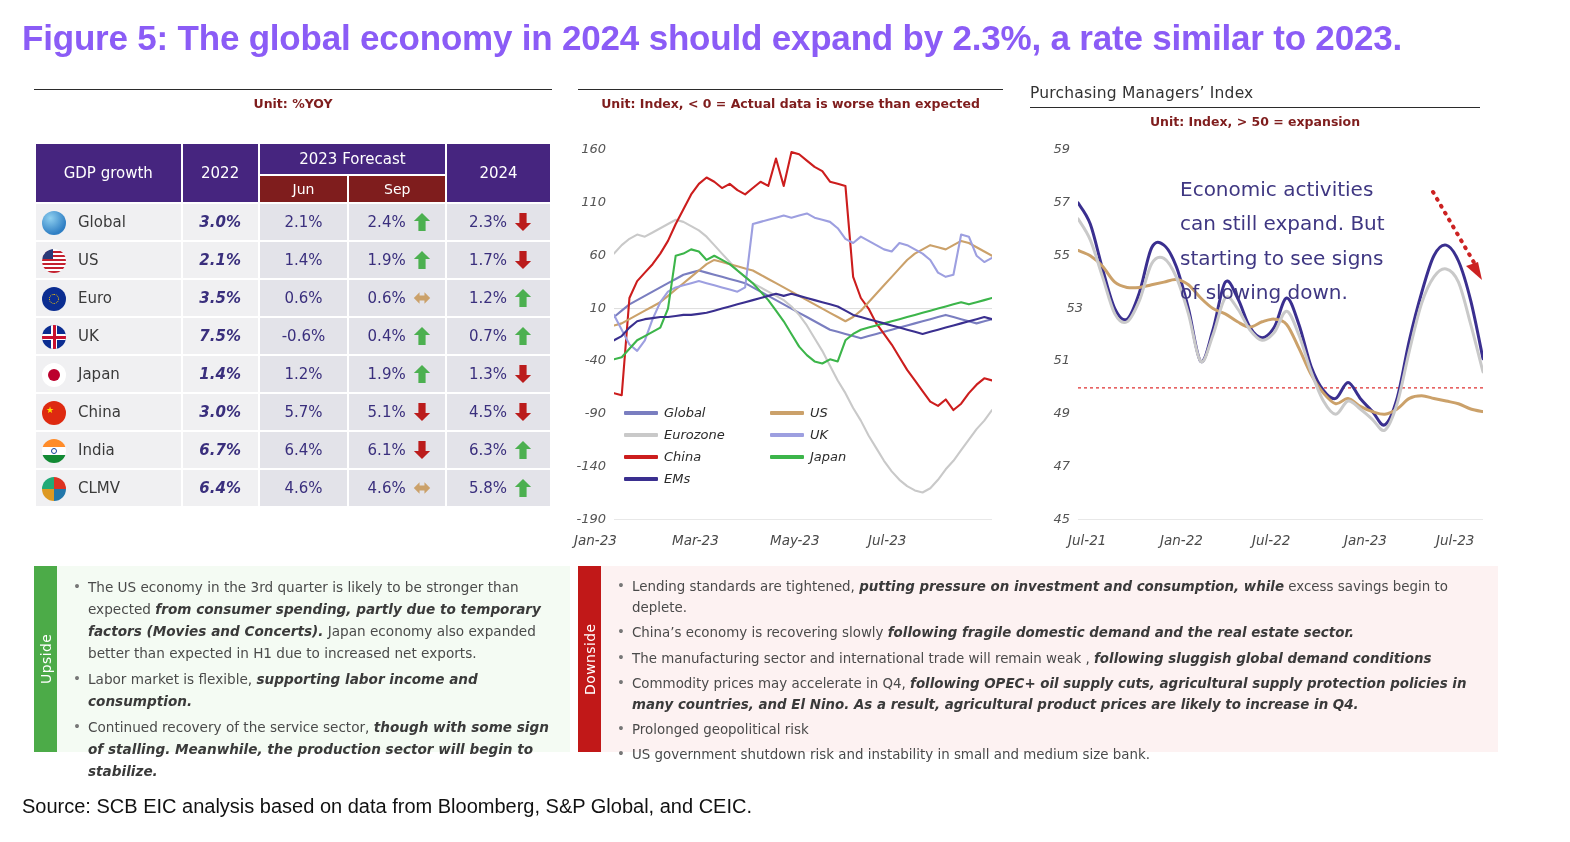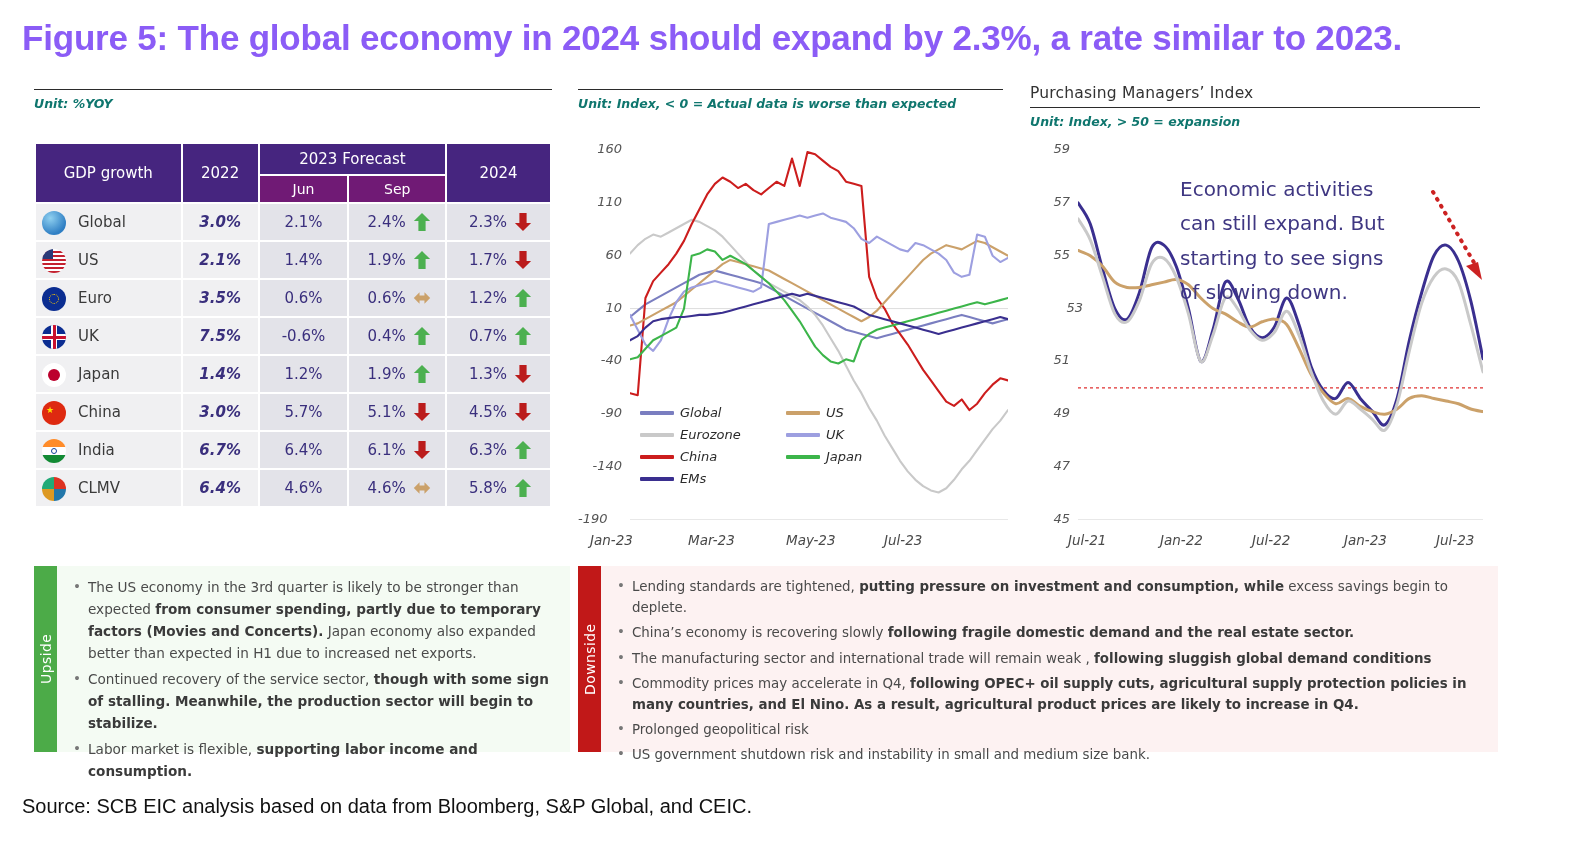--- a/index.html
+++ b/index.html
@@ -22,35 +22,35 @@
   .panel-head .ph-title {
     font-family: "DejaVu Sans", sans-serif;
     font-size: 15.5px; color: #333333; letter-spacing: .2px;
     white-space: nowrap;
   }
   .panel-head .ph-rule {
     border-bottom: 1.6px solid #2b2b2b;
     margin-top: 5px;
   }
   .panel-head .ph-unit {
-    font-size: 12.5px; font-style: italic; font-weight: bold;
-    color: #0f766e; margin-top: 6px; white-space: nowrap;
+    font-size: 12.5px; font-weight: bold;
+    color: #7f1d1d; margin-top: 6px; white-space: nowrap; text-align: center;
   }
 
   
   .gtable {
     position: absolute; left: 34px; top: 142px;
     width: 518px; border-collapse: separate; border-spacing: 2px;
     font-family: "DejaVu Sans", sans-serif;
   }
   .gtable th {
     background: #46257f; color: #ffffff; font-weight: normal;
     font-size: 15px; text-align: center; padding: 6px 2px;
   }
-  .gtable th.sub { background: #701a75; font-size: 14px; padding: 5px 2px; }
+  .gtable th.sub { background: #7f1d1d; font-size: 14px; padding: 5px 2px; }
   .gtable td {
     background: #f0f0f2; color: #3a2f7d; font-size: 15px;
     padding: 6px 8px; text-align: center; height: 34px;
   }
   .gtable td.name {
     text-align: left; color: #3a3a3a; font-size: 15px;
     padding-left: 6px; white-space: nowrap;
   }
   .gtable td.y2022 { font-style: italic; font-weight: bold; color: #3a2f7d; }
   .gtable td.shade { background: #e3e3e9; }
@@ -98,21 +98,21 @@
   .risk-body ul { list-style: none; }
   .risk-body li {
     position: relative; padding-left: 17px; margin-bottom: 4px;
     color: #4a4a4a;
   }
   .risk-body li:before {
     content: "•"; position: absolute; left: 2px; top: -1px; color: #777;
   }
   .up .risk-body li { font-size: 13.6px; line-height: 1.62; }
   .dn .risk-body li { font-size: 13.4px; line-height: 1.58; }
-  .risk-body b { font-weight: bold; color: #3a3a3a; }
+  .risk-body b { font-style: italic; font-weight: bold; color: #3a3a3a; }
 
   .source {
     position: absolute; left: 22px; top: 795px;
     font-family: "Liberation Sans", sans-serif;
     font-size: 20px; color: #111;
   }
 </style>
 </head>
 <body>
 
@@ -361,30 +361,30 @@
         </td>
       </tr>
     </tbody>
 </table>
 
 <div class="panel-head" style="left:578px; top:84px; width:425px;">
   <div class="ph-rule"></div>
   <div class="ph-unit">Unit: Index, &lt; 0 = Actual data is worse than expected</div>
 </div>
 
-<div class="chart-box" style="left:578px; top:150px; width:430px; height:400px;">
+<div class="chart-box" style="left:562px; top:150px; width:430px; height:400px;">
   <div id="citi-yticks">
       <div class="axis-lab" style="left: 0px; width: 44px; text-align: right; top: -9px;">160</div>
       <div class="axis-lab" style="left: 0px; width: 44px; text-align: right; top: 43.8571px;">110</div>
       <div class="axis-lab" style="left: 0px; width: 44px; text-align: right; top: 96.7143px;">60</div>
       <div class="axis-lab" style="left: 0px; width: 44px; text-align: right; top: 149.571px;">10</div>
       <div class="axis-lab" style="left: 0px; width: 44px; text-align: right; top: 202.429px;">-40</div>
       <div class="axis-lab" style="left: 0px; width: 44px; text-align: right; top: 255.286px;">-90</div>
       <div class="axis-lab" style="left: 0px; width: 44px; text-align: right; top: 308.143px;">-140</div>
-      <div class="axis-lab" style="left: 0px; width: 44px; text-align: left; top: 361px;">-190</div>
+      <div class="axis-lab" style="left: 0px; width: 44px; text-align: right; top: 361px;">-190</div>
     </div>
   <svg id="citi-svg" style="position:absolute; left:52px; top:0px;" width="378" height="370">
       <line x1="0" x2="378" y1="158.57142857142858" y2="158.57142857142858" stroke="#dddddd" stroke-width="1"></line>
       <line x1="0" x2="378" y1="370" y2="370" stroke="#d0d0d0" stroke-width="1"></line>
       <path d="M0,167.0285714285714 L7.714285714285714,160.68571428571428 L15.428571428571429,154.34285714285716 L23.142857142857142,150.1142857142857 L30.857142857142858,145.88571428571427 L38.57142857142857,141.65714285714287 L46.285714285714285,137.42857142857144 L54,133.2 L61.714285714285715,128.97142857142856 L69.42857142857143,124.74285714285716 L77.14285714285714,122.62857142857143 L84.85714285714286,120.51428571428573 L92.57142857142857,122.62857142857143 L100.28571428571429,124.74285714285716 L108,126.85714285714286 L115.71428571428572,128.97142857142856 L123.42857142857143,131.0857142857143 L131.14285714285714,133.2 L138.85714285714286,137.42857142857144 L146.57142857142858,141.65714285714287 L154.28571428571428,145.88571428571427 L162,150.1142857142857 L169.71428571428572,154.34285714285716 L177.42857142857144,158.57142857142858 L185.14285714285714,162.79999999999998 L192.85714285714286,167.0285714285714 L200.57142857142858,171.25714285714287 L208.28571428571428,175.4857142857143 L216,179.71428571428572 L223.71428571428572,181.82857142857142 L231.42857142857144,183.94285714285712 L239.14285714285714,186.05714285714285 L246.85714285714286,188.17142857142858 L254.57142857142858,186.05714285714285 L262.2857142857143,183.94285714285712 L270,181.82857142857142 L277.7142857142857,179.71428571428572 L285.42857142857144,177.6 L293.14285714285717,175.4857142857143 L300.8571428571429,173.37142857142857 L308.57142857142856,171.25714285714287 L316.2857142857143,169.14285714285717 L324,167.0285714285714 L331.7142857142857,164.9142857142857 L339.42857142857144,167.0285714285714 L347.14285714285717,169.14285714285717 L354.8571428571429,171.25714285714287 L362.57142857142856,173.37142857142857 L370.2857142857143,171.25714285714287 L378,169.14285714285717" fill="none" stroke="#7a7ec0" stroke-width="2.1" stroke-linejoin="round" stroke-linecap="round"></path>
       <path d="M0,103.60000000000002 L7.714285714285714,95.14285714285711 L15.428571428571429,88.80000000000001 L23.142857142857142,84.57142857142856 L30.857142857142858,86.68571428571431 L38.57142857142857,82.45714285714286 L46.285714285714285,78.2285714285714 L54,74 L61.714285714285715,69.7714285714286 L69.42857142857143,71.8857142857143 L77.14285714285714,76.1142857142857 L84.85714285714286,80.34285714285716 L92.57142857142857,86.68571428571431 L100.28571428571429,95.14285714285711 L108,103.60000000000002 L115.71428571428572,112.05714285714282 L123.42857142857143,120.51428571428573 L131.14285714285714,126.85714285714286 L138.85714285714286,133.2 L146.57142857142858,137.42857142857144 L154.28571428571428,141.65714285714287 L162,145.88571428571427 L169.71428571428572,150.1142857142857 L177.42857142857144,156.45714285714286 L185.14285714285714,164.9142857142857 L192.85714285714286,175.4857142857143 L200.57142857142858,188.17142857142858 L208.28571428571428,200.85714285714286 L216,215.65714285714284 L223.71428571428572,230.45714285714286 L231.42857142857144,243.14285714285714 L239.14285714285714,257.9428571428571 L246.85714285714286,270.62857142857143 L254.57142857142858,285.42857142857144 L262.2857142857143,298.1142857142857 L270,310.8 L277.7142857142857,321.37142857142857 L285.42857142857144,329.8285714285714 L293.14285714285717,336.1714285714286 L300.8571428571429,340.4 L308.57142857142856,342.51428571428573 L316.2857142857143,338.2857142857143 L324,329.8285714285714 L331.7142857142857,319.25714285714287 L339.42857142857144,310.8 L347.14285714285717,300.2285714285714 L354.8571428571429,289.65714285714284 L362.57142857142856,279.0857142857143 L370.2857142857143,270.62857142857143 L378,260.0571428571428" fill="none" stroke="#c9c9c9" stroke-width="2.1" stroke-linejoin="round" stroke-linecap="round"></path>
       <path d="M0,243.14285714285714 L7.714285714285714,245.25714285714287 L15.428571428571429,148 L23.142857142857142,131.0857142857143 L30.857142857142858,122.62857142857143 L38.57142857142857,114.17142857142858 L46.285714285714285,103.60000000000002 L54,90.91428571428571 L61.714285714285715,74 L69.42857142857143,59.19999999999999 L77.14285714285714,44.39999999999998 L84.85714285714286,33.82857142857142 L92.57142857142857,27.485714285714266 L100.28571428571429,31.714285714285722 L108,38.05714285714288 L115.71428571428572,33.82857142857142 L123.42857142857143,40.17142857142858 L131.14285714285714,44.39999999999998 L138.85714285714286,38.05714285714288 L146.57142857142858,31.714285714285722 L154.28571428571428,35.94285714285718 L162,8.457142857142856 L169.71428571428572,35.94285714285718 L177.42857142857144,2.1142857142856997 L185.14285714285714,4.228571428571456 L192.85714285714286,10.571428571428555 L200.57142857142858,16.91428571428571 L208.28571428571428,21.142857142857167 L216,31.714285714285722 L223.71428571428572,33.82857142857142 L231.42857142857144,35.94285714285718 L239.14285714285714,126.85714285714286 L246.85714285714286,148 L254.57142857142858,158.57142857142858 L262.2857142857143,173.37142857142857 L270,183.94285714285712 L277.7142857142857,194.5142857142857 L285.42857142857144,207.2 L293.14285714285717,219.8857142857143 L300.8571428571429,230.45714285714286 L308.57142857142856,241.0285714285714 L316.2857142857143,251.6 L324,255.82857142857142 L331.7142857142857,249.48571428571427 L339.42857142857144,260.0571428571428 L347.14285714285717,253.71428571428572 L354.8571428571429,243.14285714285714 L362.57142857142856,234.68571428571428 L370.2857142857143,228.34285714285716 L378,230.45714285714286" fill="none" stroke="#cc1d1d" stroke-width="2.1" stroke-linejoin="round" stroke-linecap="round"></path>
       <path d="M0,175.4857142857143 L7.714285714285714,173.37142857142857 L15.428571428571429,169.14285714285717 L23.142857142857142,164.9142857142857 L30.857142857142858,160.68571428571428 L38.57142857142857,156.45714285714286 L46.285714285714285,152.22857142857146 L54,145.88571428571427 L61.714285714285715,139.54285714285714 L69.42857142857143,133.2 L77.14285714285714,126.85714285714286 L84.85714285714286,120.51428571428573 L92.57142857142857,114.17142857142858 L100.28571428571429,109.94285714285712 L108,112.05714285714282 L115.71428571428572,114.17142857142858 L123.42857142857143,116.28571428571428 L131.14285714285714,118.39999999999998 L138.85714285714286,120.51428571428573 L146.57142857142858,124.74285714285716 L154.28571428571428,128.97142857142856 L162,133.2 L169.71428571428572,137.42857142857144 L177.42857142857144,141.65714285714287 L185.14285714285714,145.88571428571427 L192.85714285714286,150.1142857142857 L200.57142857142858,154.34285714285716 L208.28571428571428,158.57142857142858 L216,162.79999999999998 L223.71428571428572,167.0285714285714 L231.42857142857144,171.25714285714287 L239.14285714285714,167.0285714285714 L246.85714285714286,160.68571428571428 L254.57142857142858,152.22857142857146 L262.2857142857143,143.77142857142857 L270,135.31428571428575 L277.7142857142857,126.85714285714286 L285.42857142857144,118.39999999999998 L293.14285714285717,109.94285714285712 L300.8571428571429,103.60000000000002 L308.57142857142856,99.37142857142857 L316.2857142857143,95.14285714285711 L324,97.25714285714287 L331.7142857142857,99.37142857142857 L339.42857142857144,95.14285714285711 L347.14285714285717,90.91428571428571 L354.8571428571429,93.02857142857141 L362.57142857142856,97.25714285714287 L370.2857142857143,101.48571428571427 L378,105.71428571428572" fill="none" stroke="#cba16a" stroke-width="2.1" stroke-linejoin="round" stroke-linecap="round"></path>
       <path d="M0,164.9142857142857 L7.714285714285714,179.71428571428572 L15.428571428571429,194.5142857142857 L23.142857142857142,200.85714285714286 L30.857142857142858,190.28571428571428 L38.57142857142857,169.14285714285717 L46.285714285714285,152.22857142857146 L54,141.65714285714287 L61.714285714285715,137.42857142857144 L69.42857142857143,135.31428571428575 L77.14285714285714,133.2 L84.85714285714286,131.0857142857143 L92.57142857142857,133.2 L100.28571428571429,135.31428571428575 L108,137.42857142857144 L115.71428571428572,139.54285714285714 L123.42857142857143,141.65714285714287 L131.14285714285714,137.42857142857144 L138.85714285714286,74 L146.57142857142858,71.8857142857143 L154.28571428571428,69.7714285714286 L162,67.65714285714284 L169.71428571428572,65.54285714285714 L177.42857142857144,67.65714285714284 L185.14285714285714,65.54285714285714 L192.85714285714286,63.42857142857139 L200.57142857142858,67.65714285714284 L208.28571428571428,69.7714285714286 L216,71.8857142857143 L223.71428571428572,78.2285714285714 L231.42857142857144,88.80000000000001 L239.14285714285714,93.02857142857141 L246.85714285714286,86.68571428571431 L254.57142857142858,90.91428571428571 L262.2857142857143,95.14285714285711 L270,99.37142857142857 L277.7142857142857,101.48571428571427 L285.42857142857144,93.02857142857141 L293.14285714285717,95.14285714285711 L300.8571428571429,99.37142857142857 L308.57142857142856,103.60000000000002 L316.2857142857143,109.94285714285712 L324,122.62857142857143 L331.7142857142857,126.85714285714286 L339.42857142857144,124.74285714285716 L347.14285714285717,84.57142857142856 L354.8571428571429,86.68571428571431 L362.57142857142856,105.71428571428572 L370.2857142857143,112.05714285714282 L378,107.82857142857142" fill="none" stroke="#9d9fe0" stroke-width="2.1" stroke-linejoin="round" stroke-linecap="round"></path>
       <path d="M0,209.31428571428572 L7.714285714285714,207.2 L15.428571428571429,198.74285714285713 L23.142857142857142,190.28571428571428 L30.857142857142858,186.05714285714285 L38.57142857142857,181.82857142857142 L46.285714285714285,177.6 L54,158.57142857142858 L61.714285714285715,105.71428571428572 L69.42857142857143,103.60000000000002 L77.14285714285714,99.37142857142857 L84.85714285714286,101.48571428571427 L92.57142857142857,109.94285714285712 L100.28571428571429,105.71428571428572 L108,109.94285714285712 L115.71428571428572,114.17142857142858 L123.42857142857143,120.51428571428573 L131.14285714285714,126.85714285714286 L138.85714285714286,133.2 L146.57142857142858,141.65714285714287 L154.28571428571428,150.1142857142857 L162,160.68571428571428 L169.71428571428572,171.25714285714287 L177.42857142857144,183.94285714285712 L185.14285714285714,196.62857142857143 L192.85714285714286,205.0857142857143 L200.57142857142858,211.42857142857144 L208.28571428571428,213.54285714285714 L216,209.31428571428572 L223.71428571428572,211.42857142857144 L231.42857142857144,190.28571428571428 L239.14285714285714,183.94285714285712 L246.85714285714286,179.71428571428572 L254.57142857142858,177.6 L262.2857142857143,175.4857142857143 L270,173.37142857142857 L277.7142857142857,171.25714285714287 L285.42857142857144,169.14285714285717 L293.14285714285717,167.0285714285714 L300.8571428571429,164.9142857142857 L308.57142857142856,162.79999999999998 L316.2857142857143,160.68571428571428 L324,158.57142857142858 L331.7142857142857,156.45714285714286 L339.42857142857144,154.34285714285716 L347.14285714285717,152.22857142857146 L354.8571428571429,154.34285714285716 L362.57142857142856,152.22857142857146 L370.2857142857143,150.1142857142857 L378,148" fill="none" stroke="#3cb54a" stroke-width="2.1" stroke-linejoin="round" stroke-linecap="round"></path>
@@ -466,22 +466,22 @@
       <div class="xlab" style="left: 314px; top: 382px;">Jan-23</div>
       <div class="xlab" style="left: 406px; top: 382px;">Jul-23</div>
     </div>
 </div>
 
 <div class="risk up" style="left: 34px; top: 566px; width: 536px; height: 186px; background: rgb(244, 251, 243);">
   <div class="risk-tab" style="background: rgb(76, 171, 72);">Upside</div>
   <div class="risk-body">
       <ul id="up-list">
         <li><span>The US economy in the 3rd quarter is likely to be stronger than expected </span><b>from consumer spending, partly due to temporary factors (Movies and Concerts).</b><span> Japan economy also expanded better than expected in H1 due to increased net exports.</span></li>
+        <li><span>Labor market is flexible, </span><b>supporting labor income and consumption.</b></li>
         <li><span>Continued recovery of the service sector, </span><b>though with some sign of stalling. Meanwhile, the production sector will begin to stabilize.</b></li>
-        <li><span>Labor market is flexible, </span><b>supporting labor income and consumption.</b></li>
       </ul>
     </div>
 </div>
 
 <div class="risk dn" style="left: 578px; top: 566px; width: 920px; height: 186px; background: rgb(253, 242, 242);">
   <div class="risk-tab" style="background: rgb(193, 24, 24);">Downside</div>
   <div class="risk-body">
       <ul id="dn-list">
         <li><span>Lending standards are tightened, </span><b>putting pressure on investment and consumption, while</b><span> excess savings begin to deplete.</span></li>
         <li><span>China’s economy is recovering slowly </span><b>following fragile domestic demand and the real estate sector.</b></li>

